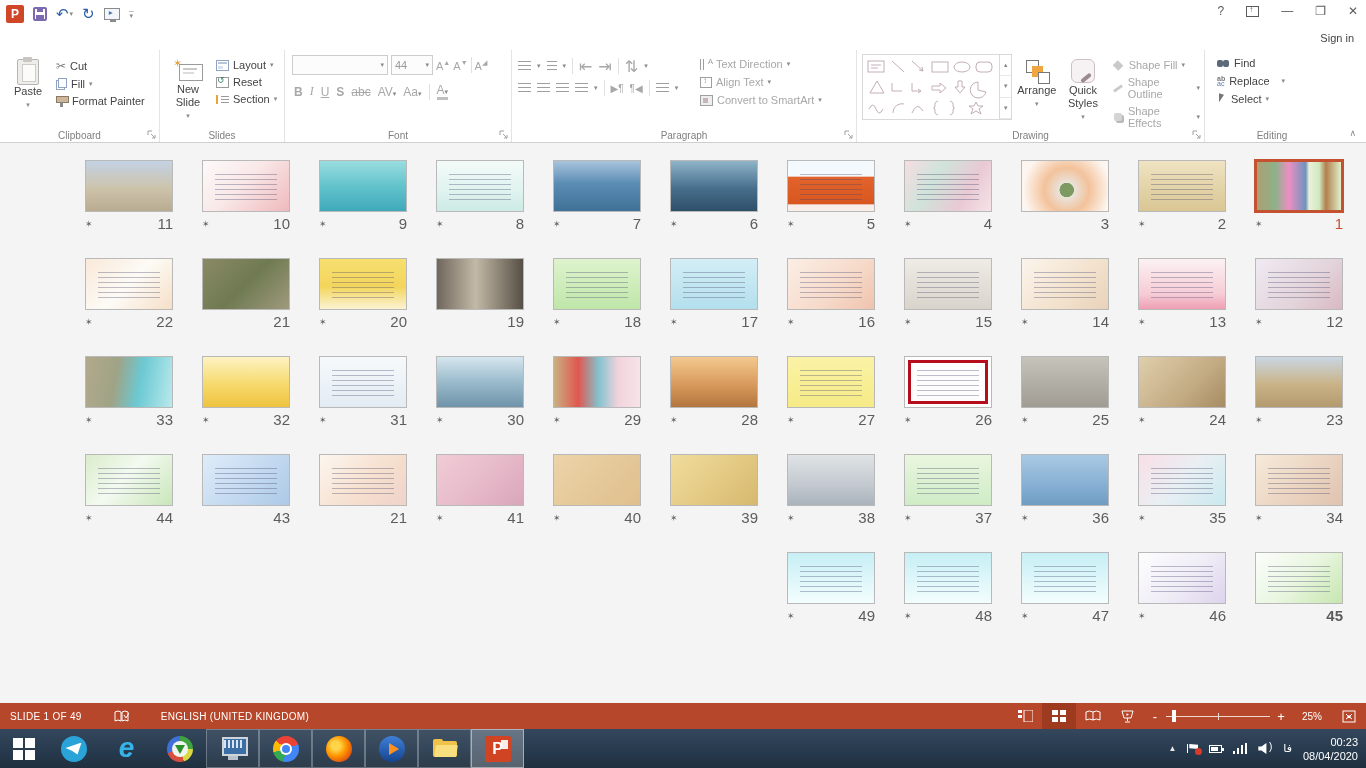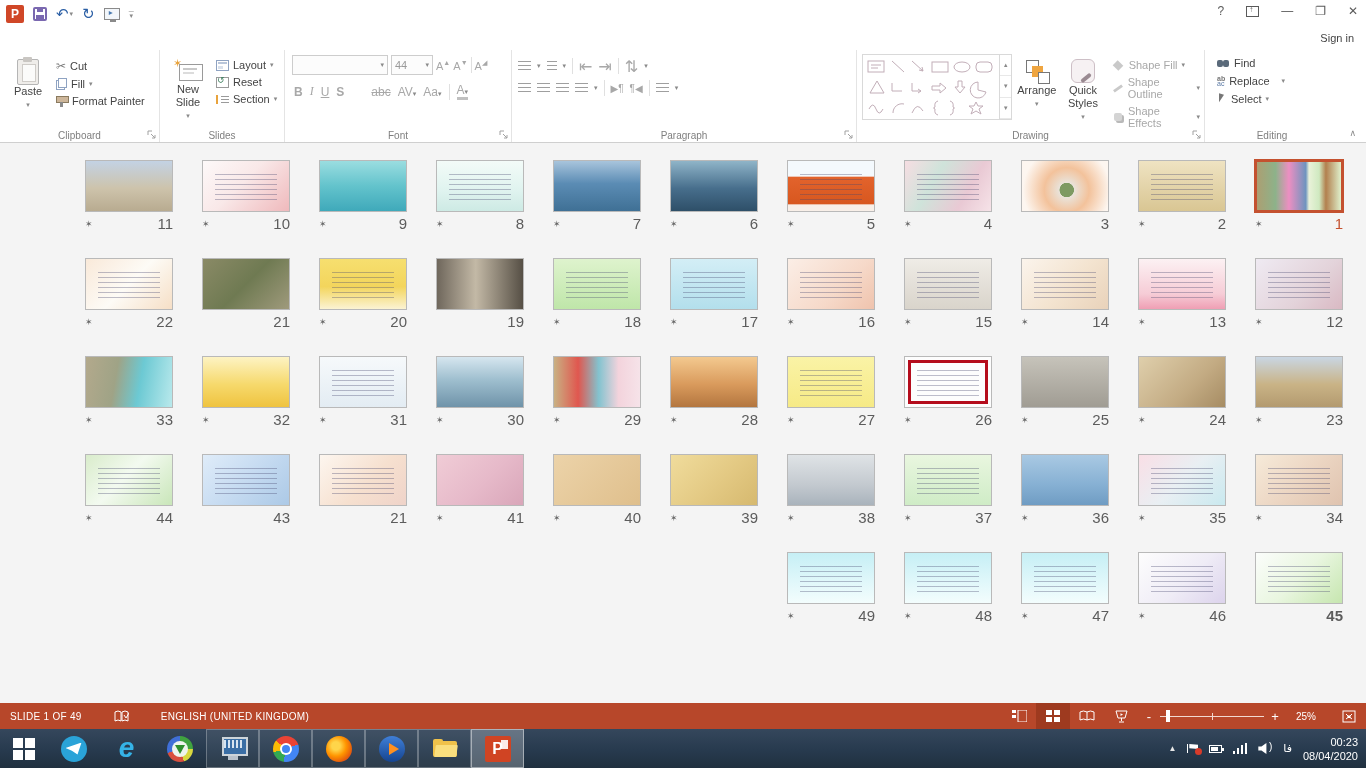--- a/index.html
+++ b/index.html
@@ -86,21 +86,21 @@
 
   
   .g-font { width:227px; }
   .font-r1 { display:flex; align-items:center; gap:3px; padding:5px 0 0 7px; }
   .font-r2 { display:flex; align-items:center; gap:7px; padding:8px 0 0 9px; font-size:12px; color:#a8a8a8; }
   .combo { height:20px; background:#fcfcfc; border:1px solid #cdcdcd; display:flex; align-items:center;
     justify-content:space-between; padding:0 3px; font-size:11px; color:#9a9a9a; }
   .combo .caret { margin-left:3px; }
   .fsz { font-size:11px; color:#a8a8a8; position:relative; }
   .fsz sup { font-size:7px; }
-  .font-r2 .u { text-decoration:underline; } .font-r2 .st { text-decoration:line-through;margin-left:20px; }
+  .font-r2 .u { text-decoration:underline; } .font-r2 .st { text-decoration:line-through; }
   .font-r2 .it { font-style:italic; font-family:"Liberation Serif",serif; }
   .vline { width:1px; height:16px; background:#e0e0e0; }
   .fcolor { position:relative; padding-bottom:3px; }
   .fcolor::after { content:""; position:absolute; left:0; bottom:0; width:11px; height:3px; background:#c0c0c0; }
 
   
   .g-para { width:345px; }
   .para-inner { display:flex; padding:5px 0 0 6px; }
   .para-left { width:178px; }
   .para-row { display:flex; align-items:center; gap:6px; height:22px; }
@@ -166,21 +166,21 @@
   .sb-left { display:flex; align-items:center; gap:32px; padding-left:10px; letter-spacing:.3px; }
   .sb-right { position:absolute; right:4px; top:0; height:26px; display:flex; align-items:center; }
   .sb-view { width:34px; height:26px; display:flex; align-items:center; justify-content:center; }
   .sb-view.active { background:#9e3a1f; }
   .zoom-wrap { display:flex; align-items:center; gap:6px; margin:0 6px; }
   .zoom-track { position:relative; width:104px; height:14px; }
   .zoom-track .line { position:absolute; left:0; right:0; top:7px; height:1px; background:#f2d9d0; }
   .zoom-track .tick { position:absolute; left:50%; top:4px; width:1px; height:7px; background:#f2d9d0; }
   .zoom-track .handle { position:absolute; left:6px; top:1px; width:4px; height:12px; background:#fff; }
   .zoom-pm { font-size:13px; width:10px; text-align:center; }
-  .zoom-pct { width:30px; text-align:right; margin-right:20px; }
+  .zoom-pct { width:30px; text-align:right; margin-right:14px; }
 
   
   .taskbar { position:absolute; left:0; top:729px; width:100%; height:39px;
     background:linear-gradient(180deg,#35475c 0%,#273a4e 55%,#20303f 100%); display:flex; }
   .tb-btn { width:53px; height:39px; display:flex; align-items:center; justify-content:center; flex:none; }
   .tb-btn.open { border:1px solid rgba(255,255,255,.28); background:rgba(255,255,255,.06); }
   .tb-btn.active { border:1px solid rgba(255,255,255,.45); background:rgba(255,255,255,.25); }
   .tb-btn.start { width:47px; }
   .ic { width:26px; height:26px; position:relative; flex:none; }
   .ic-start { width:22px; height:22px; }
@@ -385,20 +385,37 @@
             <span class="lns"></span>
             <span class="lns"></span>
               <span class="caret">▾</span>
             <span class="vline"></span>
             <span class="dis" style="font-size:10px">▶¶</span>
             <span class="dis" style="font-size:10px">¶◀</span>
             <span class="vline"></span>
             <span class="lns"></span>
               <span class="caret">▾</span>
           </div>
+        </div>
+        <div class="para-right">
+          <div class="rb dis">
+              <span class="td-ic"></span>
+              <span>Text Direction</span>
+              <span class="caret">▾</span>
+            </div>
+          <div class="rb dis">
+              <span class="at-ic"></span>
+              <span>Align Text</span>
+              <span class="caret">▾</span>
+            </div>
+          <div class="rb dis">
+              <span class="sa-ic"></span>
+              <span>Convert to SmartArt</span>
+              <span class="caret">▾</span>
+            </div>
         </div>
       </div>
       <div class="rgroup-label">Paragraph</div>
       <svg class="launcher" viewBox="0 0 9 9">
           <path d="M1 1 V5 M1 1 H5" stroke="#8a8a8a" fill="none"></path>
           <path d="M4 4 L8 8 M8 5 V8 H5" stroke="#8a8a8a" fill="none"></path>
         </svg>
     </div>
 
     <div class="rgroup g-draw">

